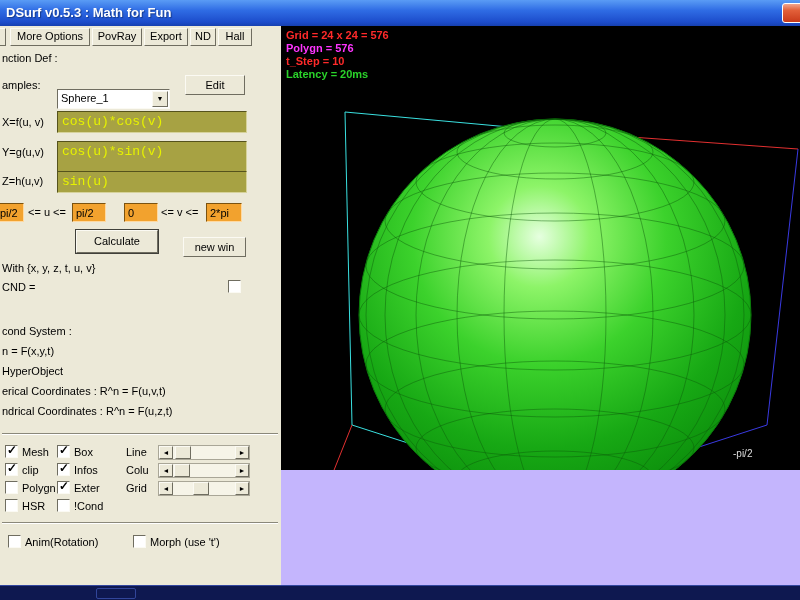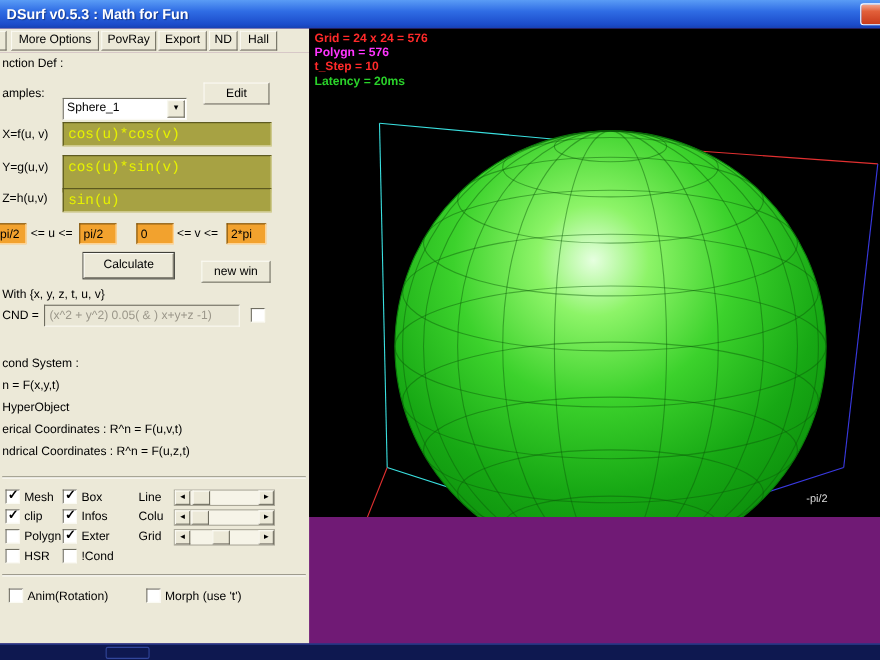--- a/index.html
+++ b/index.html
@@ -1,17 +1,17 @@
 <!DOCTYPE html>
 <html><head>
 <meta charset="utf-8">
 <style>
   *{margin:0;padding:0;box-sizing:border-box}
   html,body{width:800px;height:600px;overflow:hidden;background:#000}
-  #app{position:relative;width:800px;height:600px;font-family:"Liberation Sans",sans-serif;font-size:11px;color:#000;background:#701a75}
+  #app{position:relative;width:800px;height:600px;font-family:"Liberation Sans",sans-serif;font-size:11px;color:#000;background:#c4b5fd}
 
   
   .titlebar{position:absolute;left:0;top:0;width:800px;height:26px;
     background:linear-gradient(180deg,#5a9cf5 0%,#2f6ce4 40%,#1c4ccb 85%,#1640b0 100%);overflow:hidden}
   .title{position:absolute;left:6px;top:5px;color:#fff;font-weight:bold;font-size:13px;text-shadow:1px 1px 1px #163a8c;white-space:nowrap}
   .closebtn{position:absolute;right:-6px;top:3px;width:24px;height:20px;border:1px solid #fff;border-radius:3px;
     background:linear-gradient(180deg,#f2a68e 0%,#e2603a 35%,#c93a1a 100%)}
 
   
   .toolbar{position:absolute;left:0;top:26px;width:281px;height:22px;background:#ece9d8}
@@ -101,21 +101,20 @@
     <div class="field-orange" style="left:124px;top:155px;width:34px;height:19px">0</div>
     <div class="lbl" style="left:161px;top:158px">&lt;= v &lt;=</div>
     <div class="field-orange" style="left:206px;top:155px;width:36px;height:19px">2*pi</div>
 
     <div class="btn" style="left:76px;top:182px;width:82px;height:23px;line-height:21px;box-shadow:0 0 0 1px #40403a">Calculate</div>
     <div class="btn" style="left:183px;top:189px;width:63px;height:20px;line-height:18px">new win</div>
 
     <div class="lbl" style="left:2px;top:214px">With {x, y, z, t, u, v}</div>
 
     <div class="lbl" style="left:2px;top:233px">CND =</div>
-    <div class="field-gray" style="left:40px;top:229px;width:178px;height:20px">(x^2 + y^2) 0.05( &amp; ) x+y+z -1)</div>
     <div class="checkbox" style="left:228px;top:232px" data-checked="false"></div>
 
     <div class="lbl" style="left:2px;top:277px">cond System :</div>
     <div class="lbl" style="left:2px;top:297px">n = F(x,y,t)</div>
     <div class="lbl" style="left:2px;top:317px">HyperObject</div>
     <div class="lbl" style="left:2px;top:337px">erical Coordinates : R^n = F(u,v,t)</div>
     <div class="lbl" style="left:2px;top:357px">ndrical Coordinates : R^n = F(u,z,t)</div>
 
     <div class="hdr-line" style="top:385px"></div>
 

